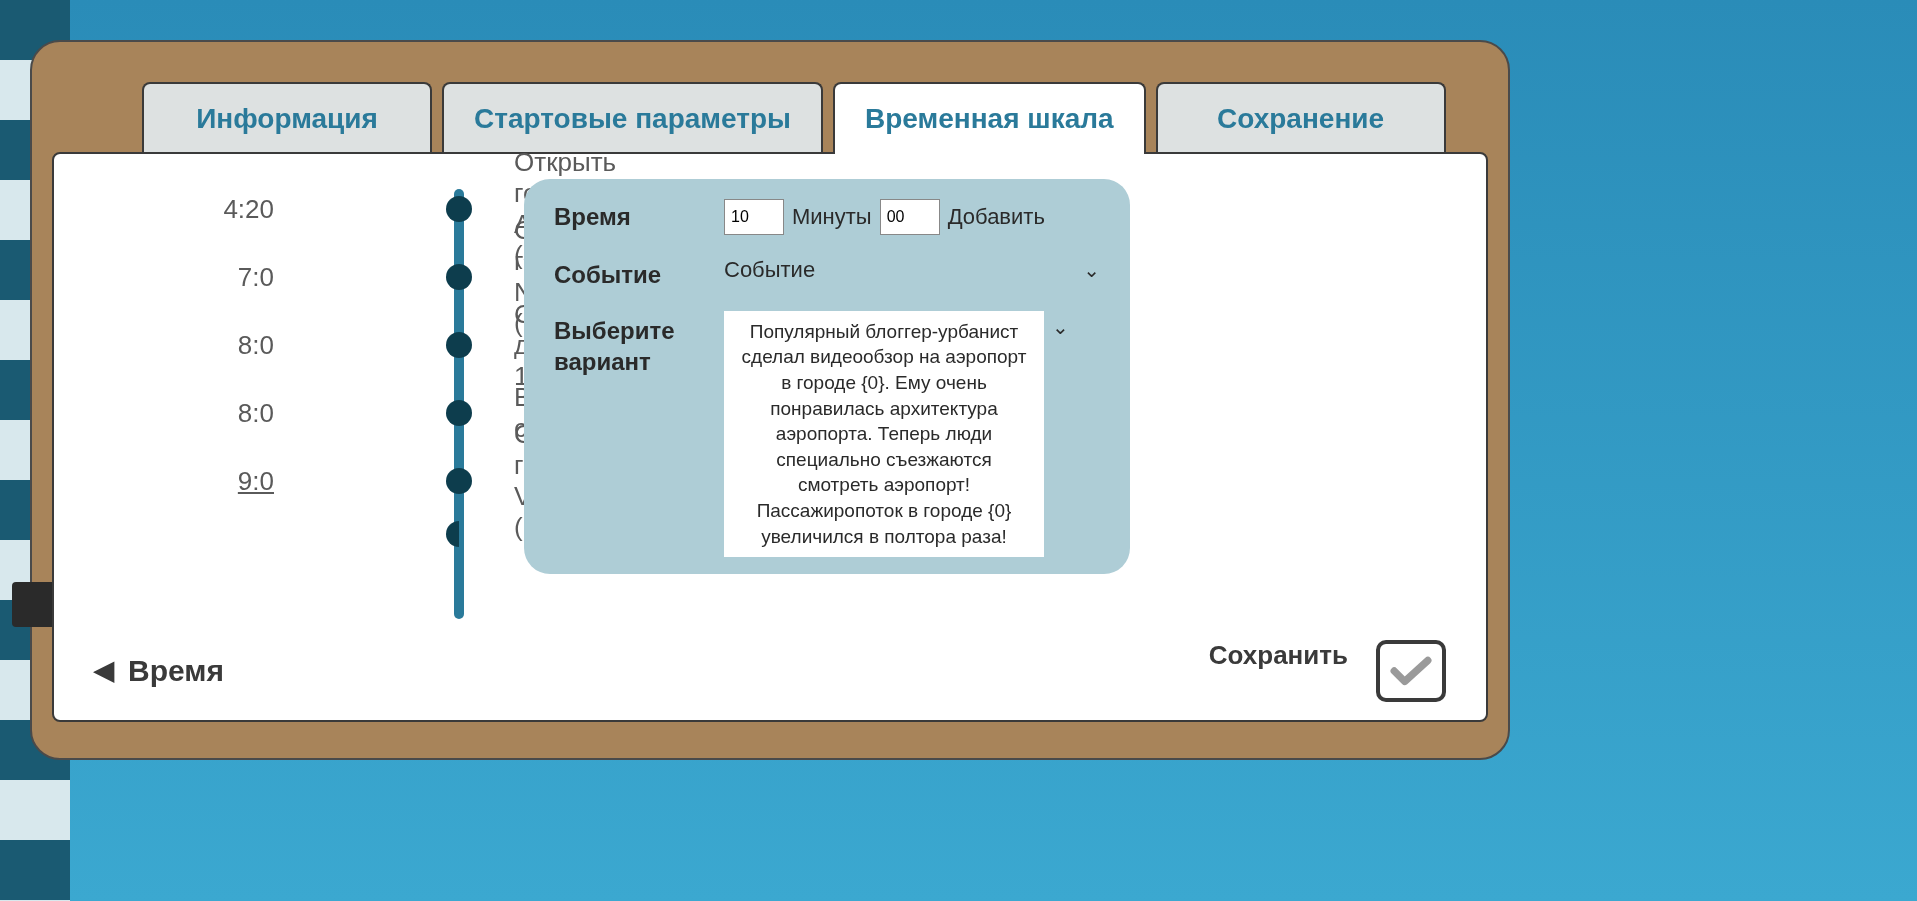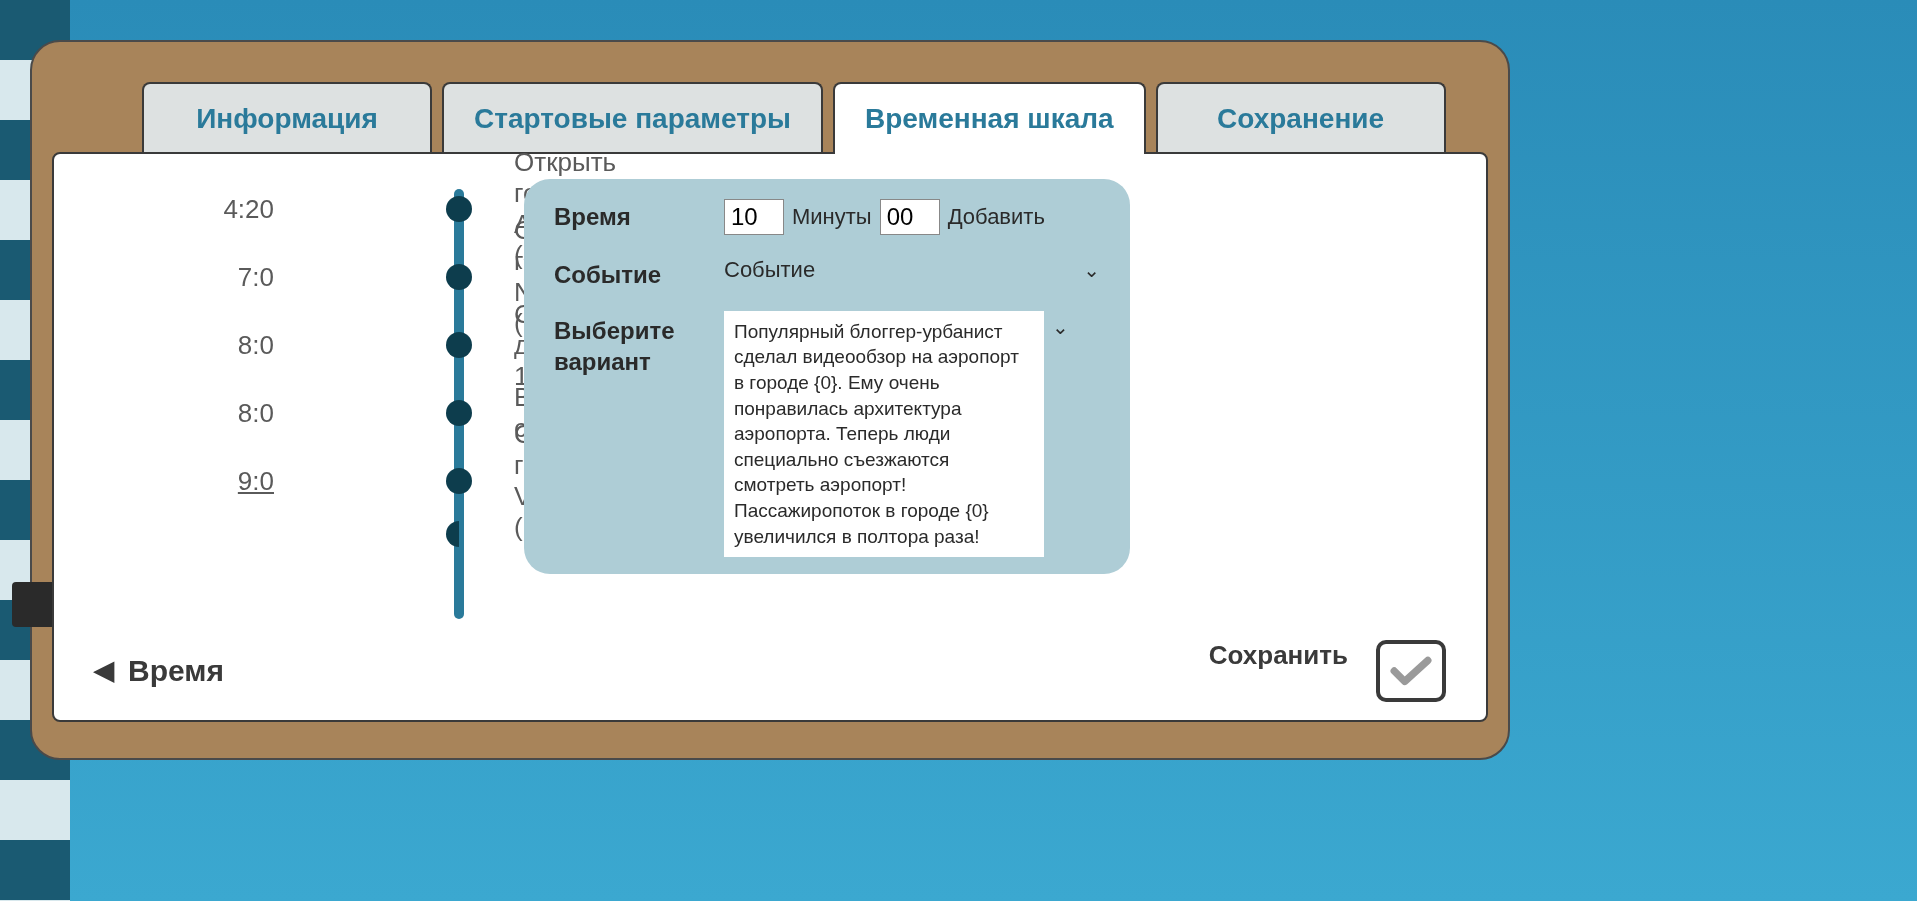--- a/index.html
+++ b/index.html
@@ -146,21 +146,21 @@
   align-items: center;
   gap: 8px;
   font-size: 22px;
   color: #2a2a2a;
 }
 .panel-input {
   width: 60px;
   height: 36px;
   border: 1px solid #888;
   padding: 4px 6px;
-  font-size: 24px;
+  font-size: 16px;
   font-family: inherit;
 }
 .panel-select {
   flex: 1;
   display: flex;
   justify-content: space-between;
   align-items: center;
   font-size: 22px;
   cursor: pointer;
 }
@@ -168,20 +168,21 @@
   font-size: 20px;
   color: #2a2a2a;
 }
 .panel-textbox {
   background: #ffffff;
   padding: 8px 10px;
   font-size: 19px;
   line-height: 1.35;
   width: 320px;
   color: #2a2a2a;
+  text-align: center;
 }
 .footer {
   position: absolute;
   bottom: 18px;
   left: 40px;
   right: 40px;
   display: flex;
   justify-content: space-between;
   align-items: center;
 }

